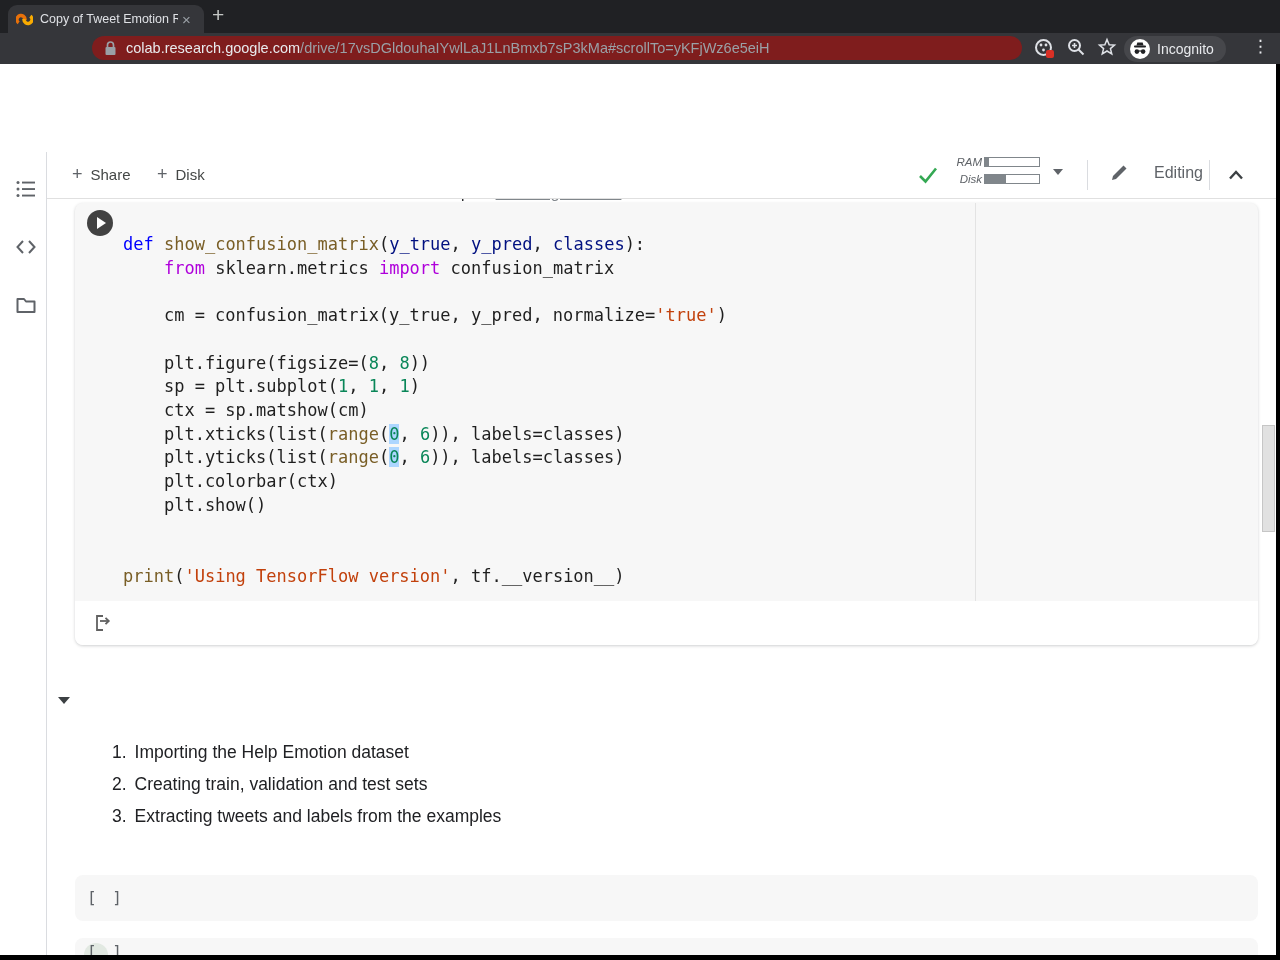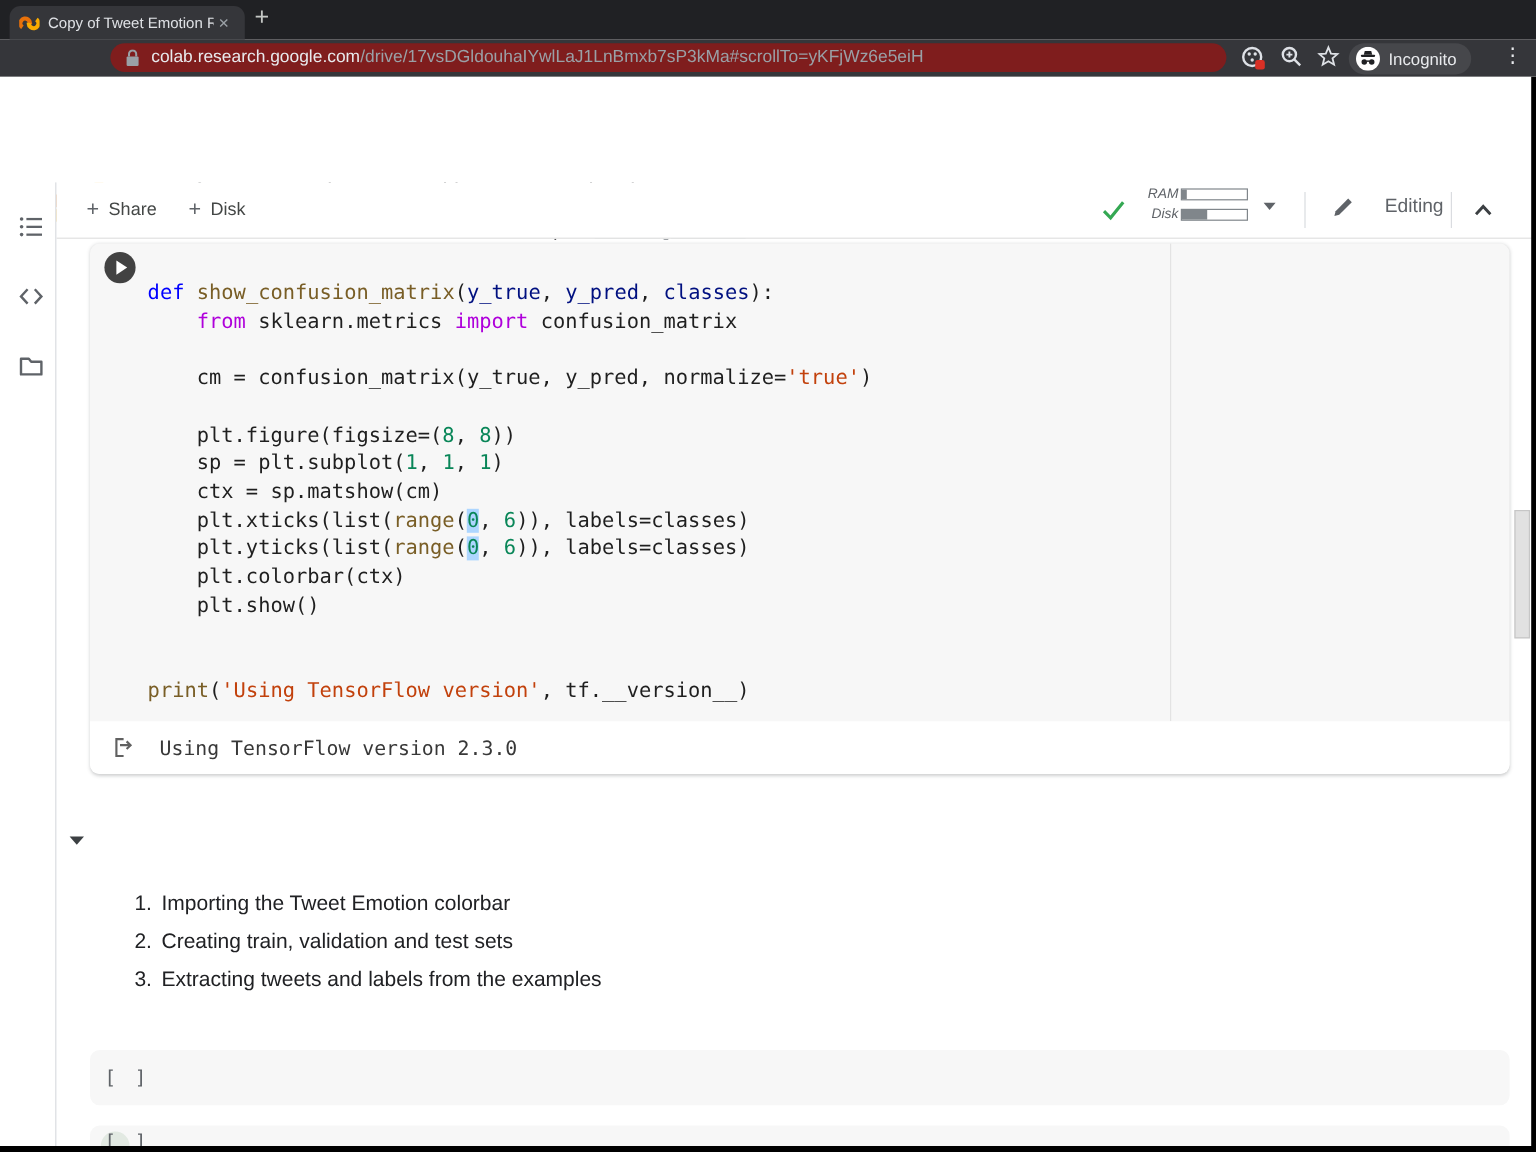--- a/index.html
+++ b/index.html
@@ -278,28 +278,27 @@
         <span class="tri"></span>
       </div>
     <div class="abs" id="editor-divider"></div>
     <div class="abs" id="code-lines"><div><span class="tk-kw">def</span><span class="tk-pl"> </span><span class="tk-fn">show_confusion_matrix</span><span class="tk-pl">(</span><span class="tk-pr">y_true</span><span class="tk-pl">, </span><span class="tk-pr">y_pred</span><span class="tk-pl">, </span><span class="tk-pr">classes</span><span class="tk-pl">):</span></div><div><span class="tk-pl">    </span><span class="tk-ctrl">from</span><span class="tk-pl"> sklearn.metrics </span><span class="tk-ctrl">import</span><span class="tk-pl"> confusion_matrix</span></div><div>&nbsp;</div><div><span class="tk-pl">    cm = confusion_matrix(y_true, y_pred, normalize=</span><span class="tk-st">'true'</span><span class="tk-pl">)</span></div><div>&nbsp;</div><div><span class="tk-pl">    plt.figure(figsize=(</span><span class="tk-nm">8</span><span class="tk-pl">, </span><span class="tk-nm">8</span><span class="tk-pl">))</span></div><div><span class="tk-pl">    sp = plt.subplot(</span><span class="tk-nm">1</span><span class="tk-pl">, </span><span class="tk-nm">1</span><span class="tk-pl">, </span><span class="tk-nm">1</span><span class="tk-pl">)</span></div><div><span class="tk-pl">    ctx = sp.matshow(cm)</span></div><div><span class="tk-pl">    plt.xticks(list(</span><span class="tk-fn">range</span><span class="tk-pl">(</span><span class="tk-hl">0</span><span class="tk-pl">, </span><span class="tk-nm">6</span><span class="tk-pl">)), labels=classes)</span></div><div><span class="tk-pl">    plt.yticks(list(</span><span class="tk-fn">range</span><span class="tk-pl">(</span><span class="tk-hl">0</span><span class="tk-pl">, </span><span class="tk-nm">6</span><span class="tk-pl">)), labels=classes)</span></div><div><span class="tk-pl">    plt.colorbar(ctx)</span></div><div><span class="tk-pl">    plt.show()</span></div><div>&nbsp;</div><div>&nbsp;</div><div><span class="tk-fn">print</span><span class="tk-pl">(</span><span class="tk-st">'Using TensorFlow version'</span><span class="tk-pl">, tf.__version__)</span></div></div>
     <div class="abs" id="output-area">
       <svg width="20" height="20" viewBox="0 0 20 20">
         <path d="M10 3 H4 V17 H10" stroke="#616161" stroke-width="1.8" fill="none"></path>
         <line x1="7" y1="8" x2="15" y2="8" stroke="#616161" stroke-width="1.8"></line>
         <path d="M12.5 4.8 L15.8 8 L12.5 11.2" stroke="#616161" stroke-width="1.8" fill="none"></path>
       </svg>
-      <span id="output-text">Using TensorFlow version 2.3.0</span>
     </div>
   </div>
 
   <div class="abs" id="md-collapse"></div>
   <div class="abs md-li" id="li-0">
     <span>1.</span>
-    <span>Importing the Tweet Emotion colorbar</span>
+    <span>Importing the Help Emotion dataset</span>
   </div>
   <div class="abs md-li" id="li-1">
     <span>2.</span>
     <span>Creating train, validation and test sets</span>
   </div>
   <div class="abs md-li" id="li-2">
     <span>3.</span>
     <span>Extracting tweets and labels from the examples</span>
   </div>
 

